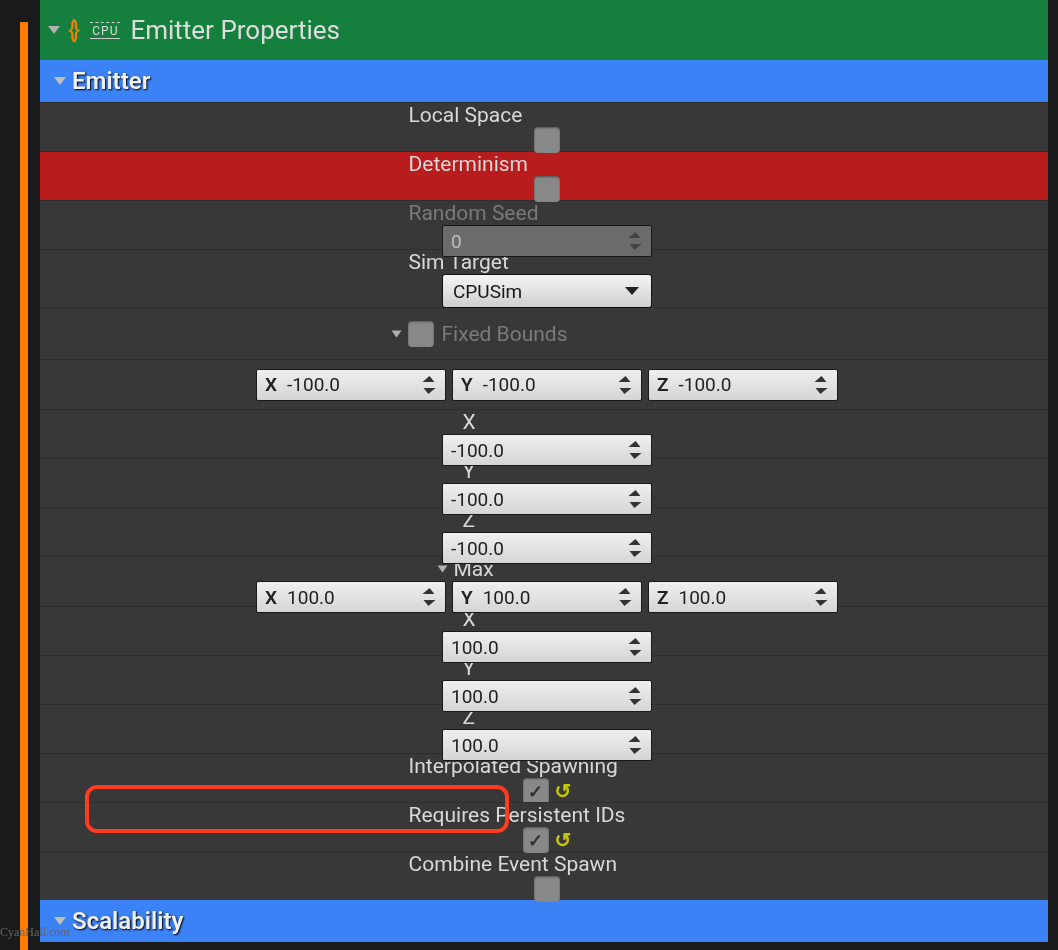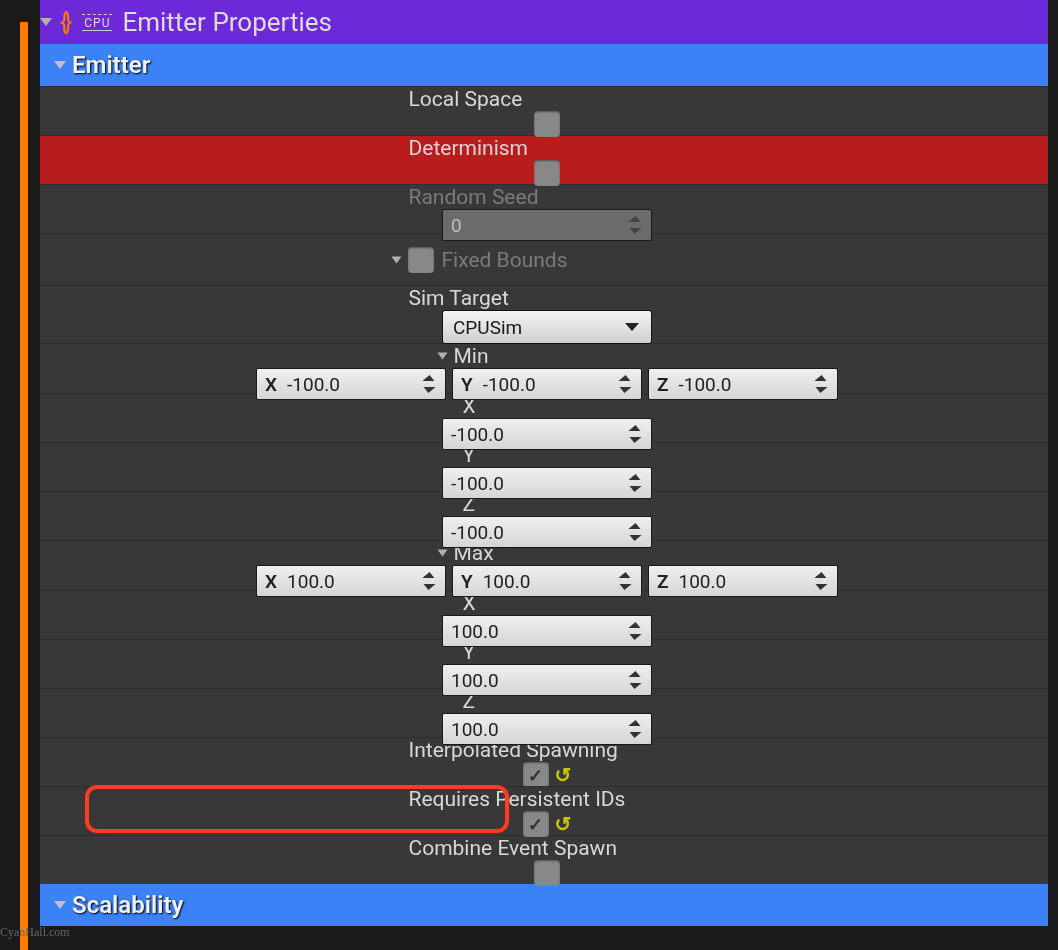--- a/index.html
+++ b/index.html
@@ -31,23 +31,23 @@
 .panel {
   position: absolute;
   left: 20px;
   top: 0;
   right: 10px;
   bottom: 0;
 }
 
 
 .header-bar {
-  background: #6d28d9;
-  padding: 8px 2px;
-  height: 44px;
+  background: #15803d;
+  padding: 8px 10px;
+  height: 60px;
   display: flex;
   align-items: center;
   gap: 10px;
 }
 .header-caret {
   width: 0; height: 0;
   border-left: 8px solid #b0b0b0;
   border-top: 6px solid transparent;
   border-bottom: 6px solid transparent;
   transform: rotate(90deg);
@@ -295,45 +295,41 @@
             <span class="prop-label disabled">Random Seed</span>
           </div>
         <div class="value-col">
           <div class="num-field disabled w-seed">
             <span class="nf-value">0</span>
               <span class="nf-drag"></span>
           </div>
         </div>
       </div>
 
+      <div class="row odd" style="height:58px;">
+        <div class="label-col indent2">
+            <span class="prop-label">Sim Target</span>
+          </div>
+        <div class="value-col">
+          <div class="dropdown">
+            <span>CPUSim</span>
+          </div>
+        </div>
+      </div>
+
       <div class="row odd" style="height:52px;">
         <div class="label-col indent1">
           <span class="tiny-caret"></span>
           <span class="checkbox"></span>
           <span class="prop-label disabled">Fixed Bounds</span>
         </div>
         <div class="value-col"></div>
       </div>
 
-      <div class="row odd" style="height:58px;">
-        <div class="label-col indent2">
-            <span class="prop-label">Sim Target</span>
-          </div>
-        <div class="value-col">
-          <div class="dropdown">
-            <span>CPUSim</span>
-          </div>
-        </div>
-      </div>
-
       <div class="row odd" style="height:50px;">
-        <div class="label-col indent3">
-          <span class="tiny-caret"></span>
-          <span class="prop-label">Min</span>
-        </div>
         <div class="value-col">
           <div class="num-field w-short">
               <span class="nf-prefix">X</span>
               <span class="nf-value">-100.0</span>
               <span class="nf-drag"></span>
             </div>
           <div class="num-field w-short">
               <span class="nf-prefix">Y</span>
               <span class="nf-value">-100.0</span>
               <span class="nf-drag"></span>

